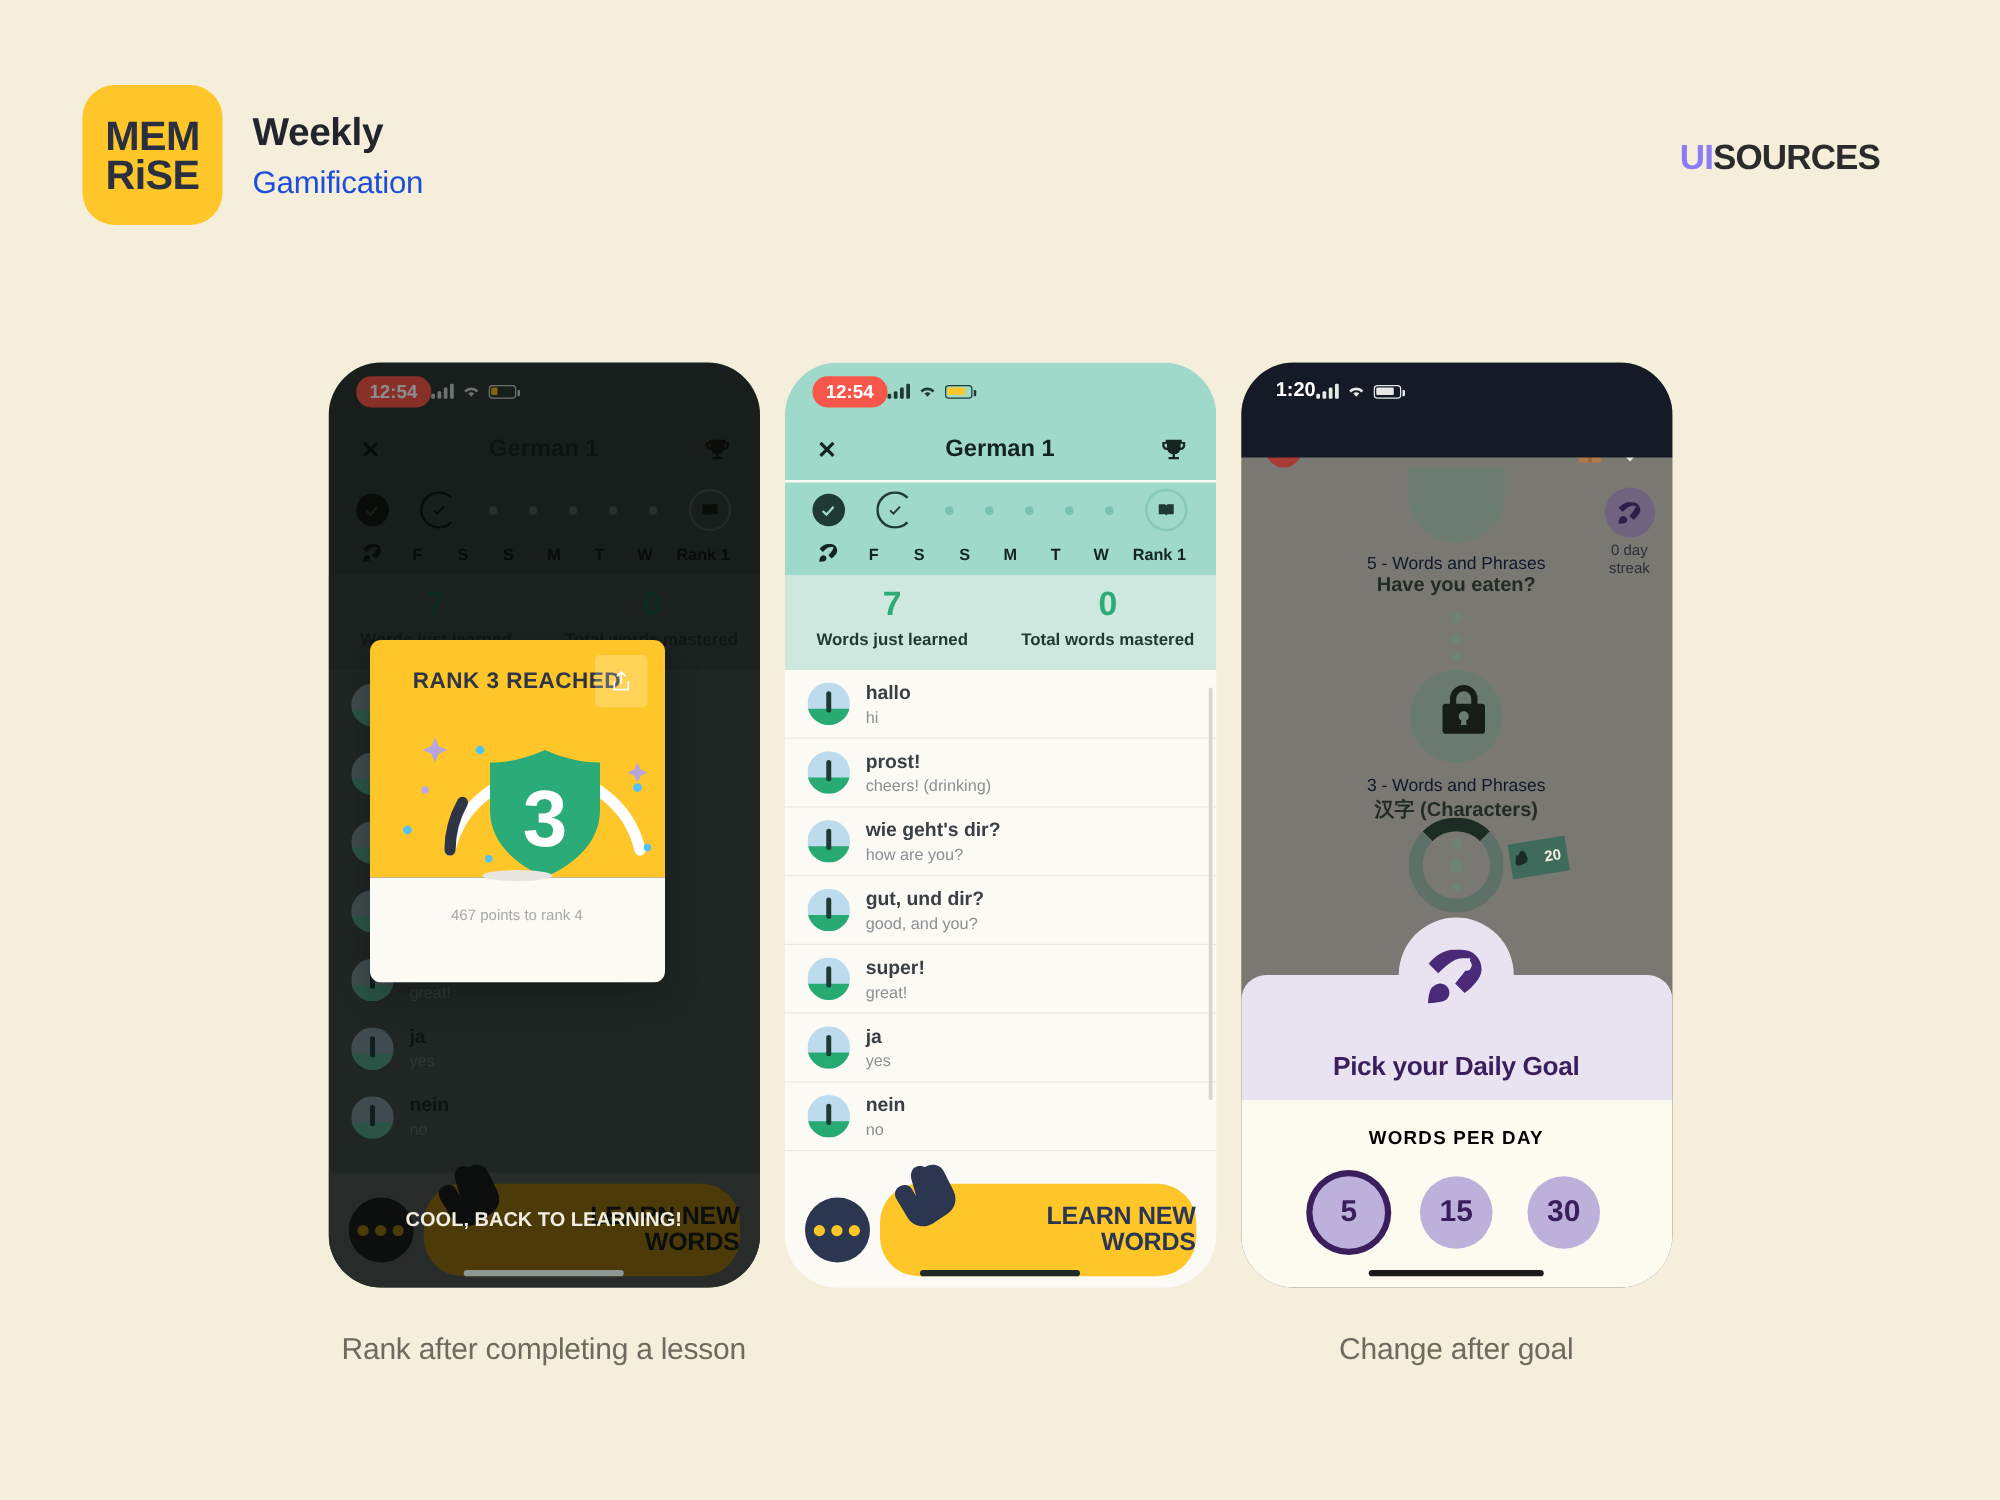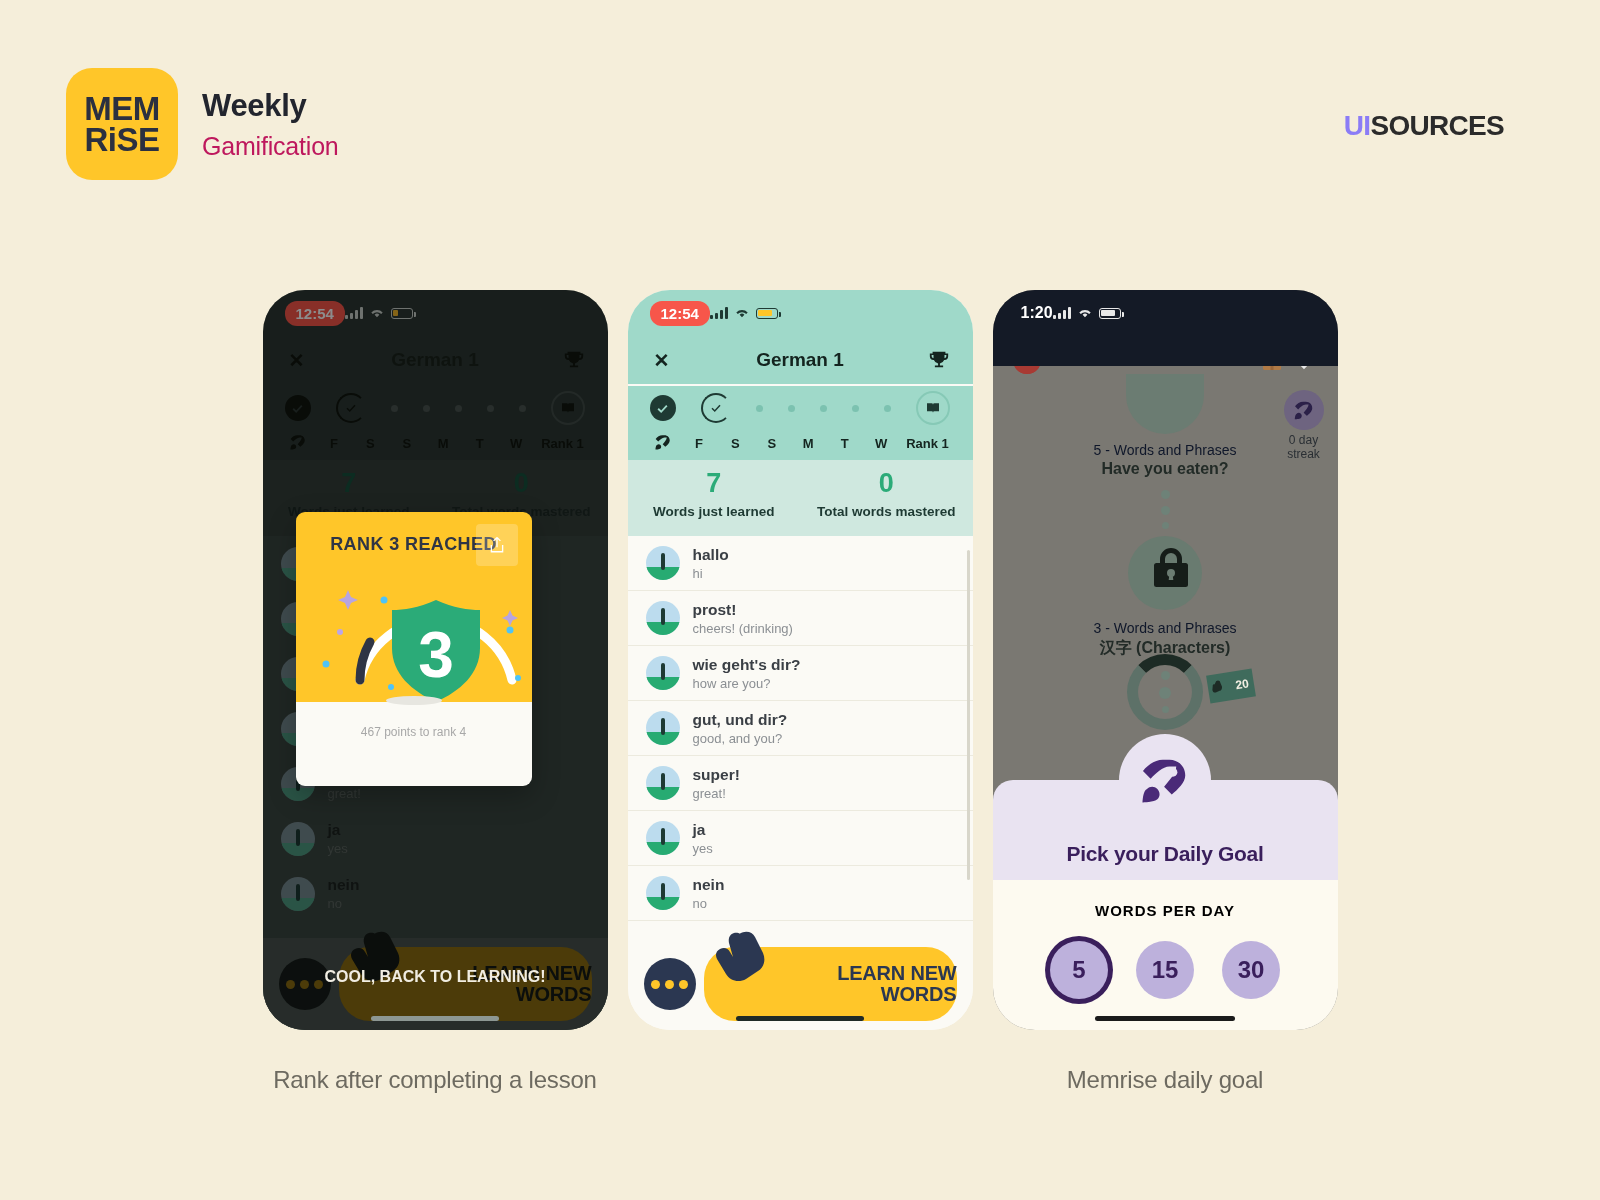--- a/index.html
+++ b/index.html
@@ -13,21 +13,21 @@
 
   
   .hdr { position: absolute; left: 66px; top: 68px; display: flex; align-items: center; gap: 24px; }
   .logo-tile {
     width: 112px; height: 112px; border-radius: 26px; background: #ffc629;
     display: flex; flex-direction: column; align-items: center; justify-content: center;
     font-weight: 800; color: #2b3040; line-height: 0.94; letter-spacing: -0.5px;
   }
   .logo-tile span { font-size: 33px; display:block; }
   .hdr-txt .title { font-size: 31px; font-weight: 700; color: #22252e; letter-spacing: -0.3px; }
-  .hdr-txt .sub { font-size: 25px; font-weight: 400; color: #be185d; margin-top: 8px; letter-spacing: -0.2px; }
+  .hdr-txt .sub { font-size: 25px; font-weight: 400; color: #1d4ed8; margin-top: 8px; letter-spacing: -0.2px; }
 
   .brand { position: absolute; right: 96px; top: 110px; font-size: 28px; font-weight: 800; letter-spacing: -0.7px; }
   .brand .ui { color: #8b7cf6; }
   .brand .src { color: #2b2b2b; }
 
   
   .phones { position: absolute; left: 0; top: 290px; width: 1600px; display: flex; justify-content: center; gap: 20px; }
   .phone-wrap { width: 345px; }
   .phone {
     position: relative; width: 345px; height: 740px; border-radius: 42px; overflow: hidden;
@@ -656,16 +656,16 @@
           <div class="wpd">WORDS PER DAY</div>
           <div class="goals">
             <div class="goal sel">5</div>
             <div class="goal">15</div>
             <div class="goal">30</div>
           </div>
         </div>
       </div>
       <div class="homebar" style="background:#1b1b1b;width:140px"></div>
     </div>
-    <div class="caption">Memrise daily goal</div>
+    <div class="caption">Change after goal</div>
   </div>
 
 </div>
 
 </body></html>

